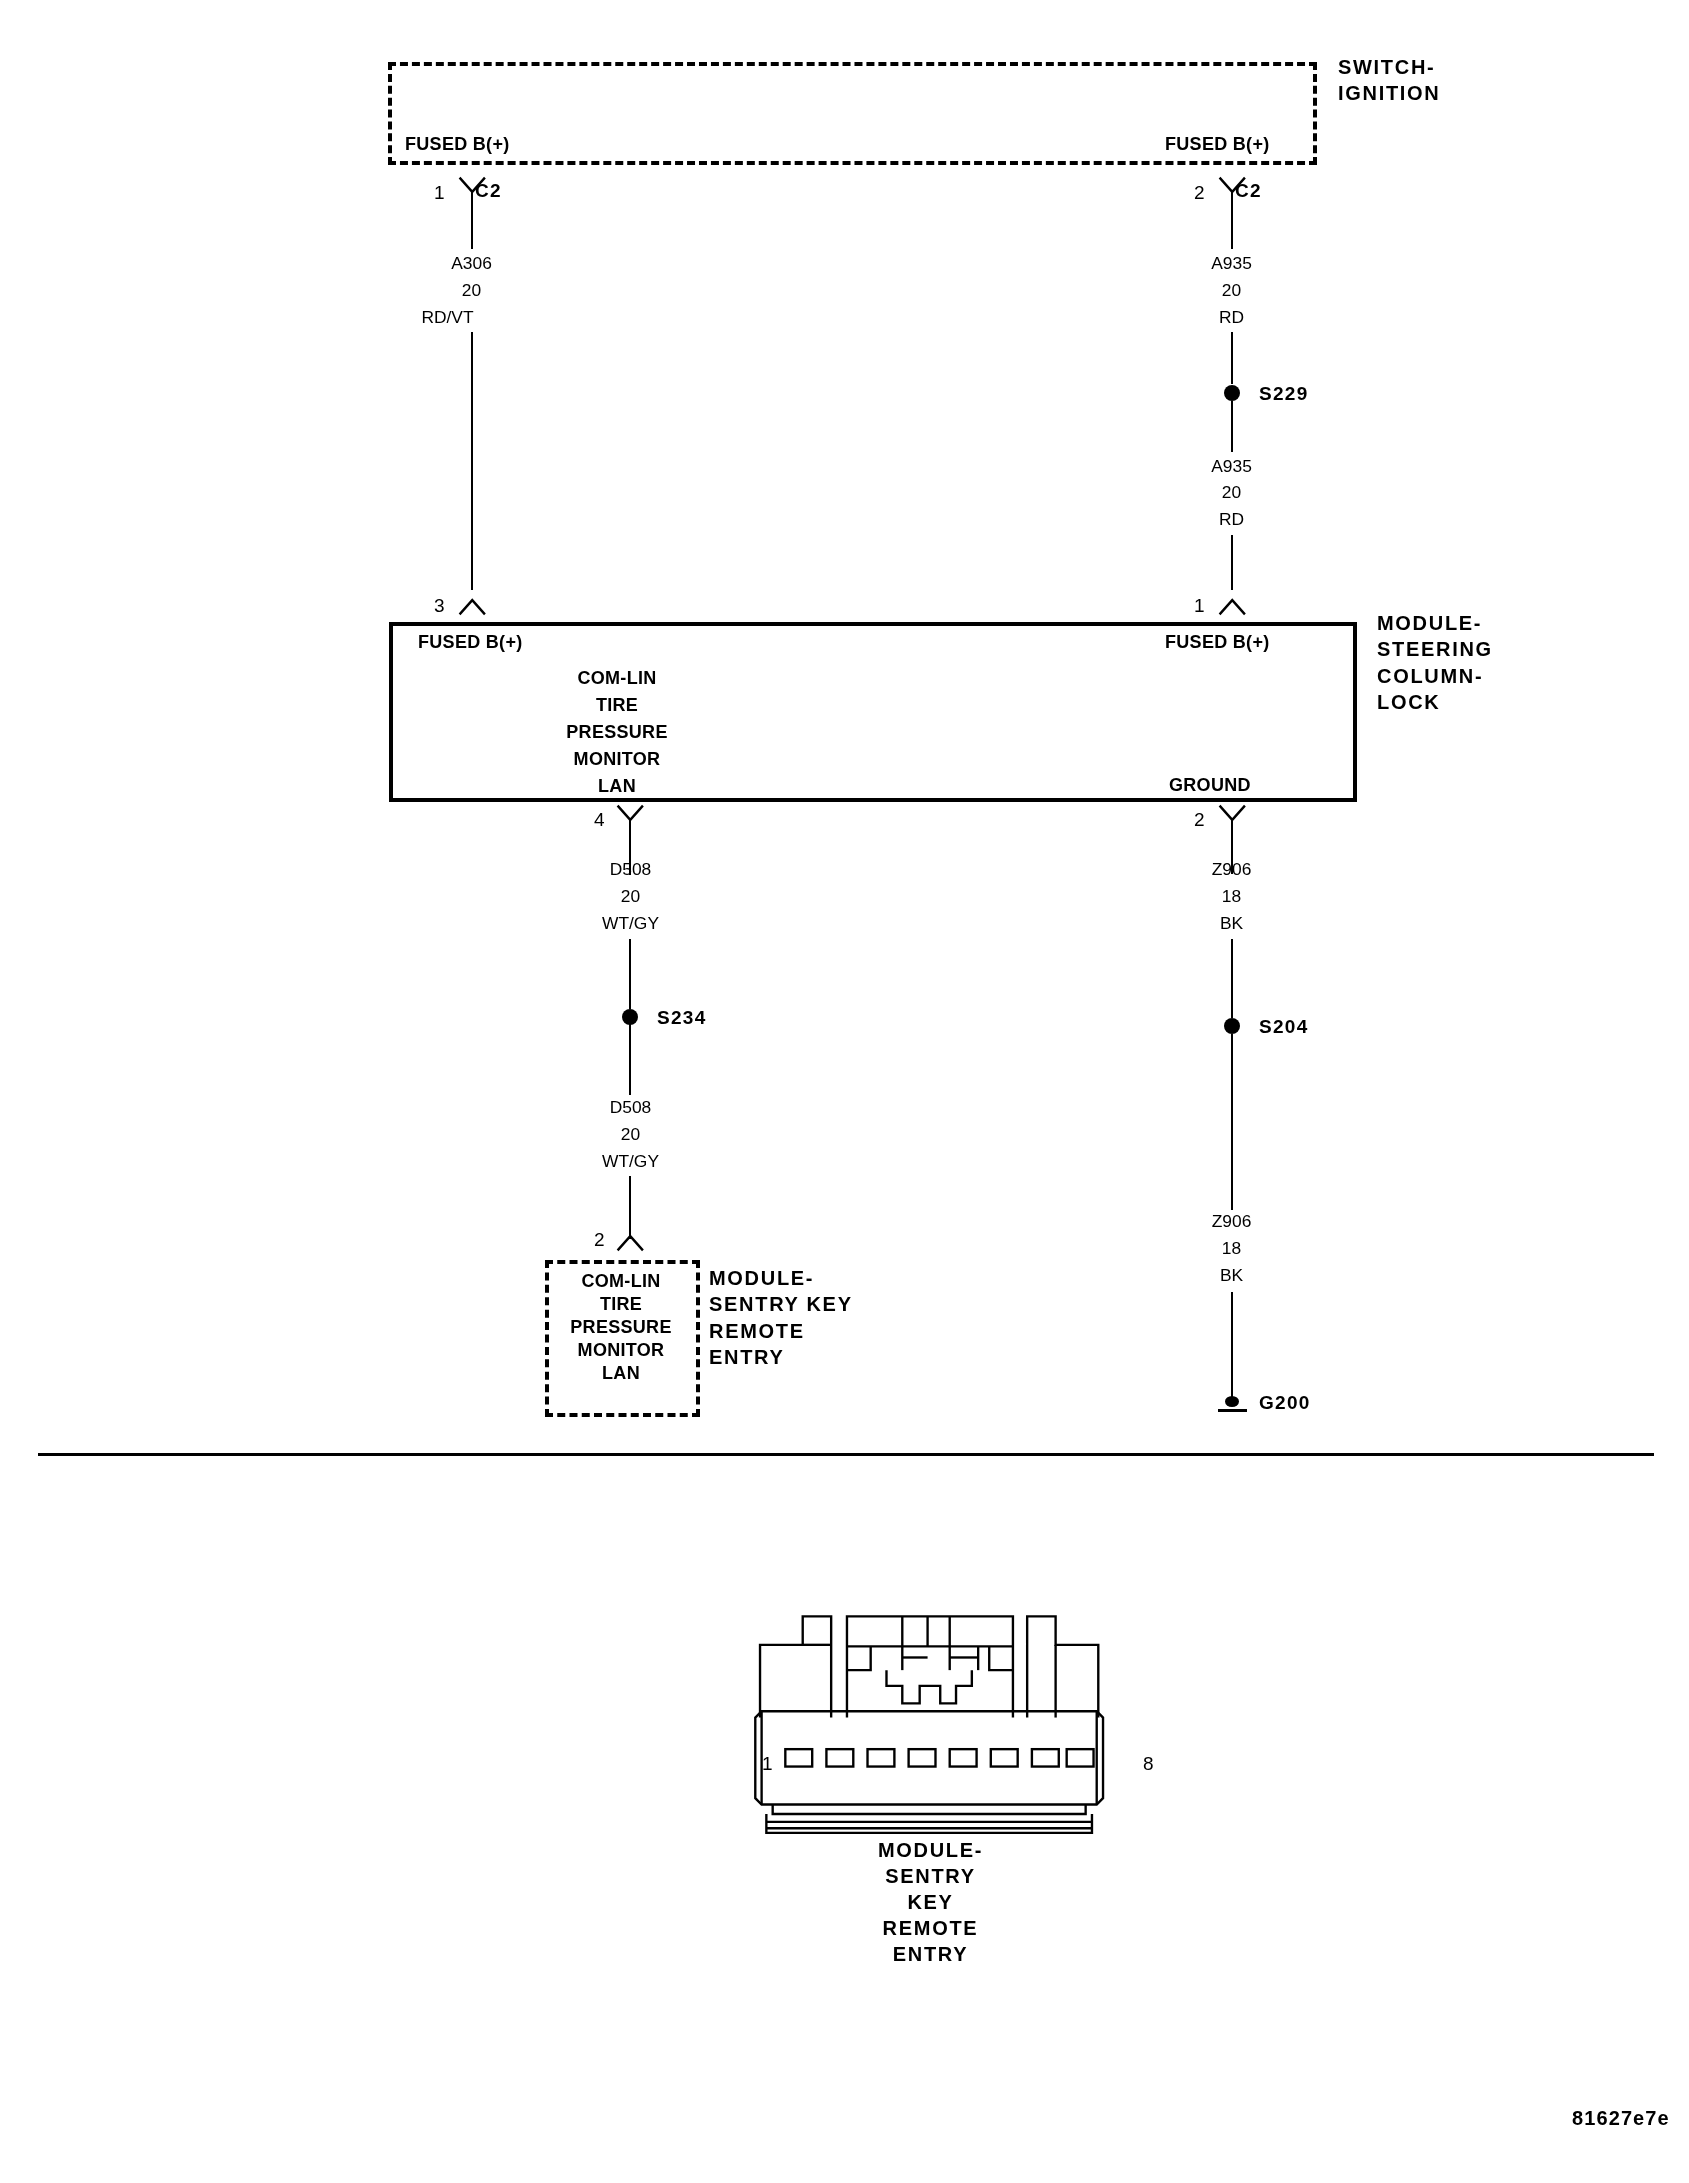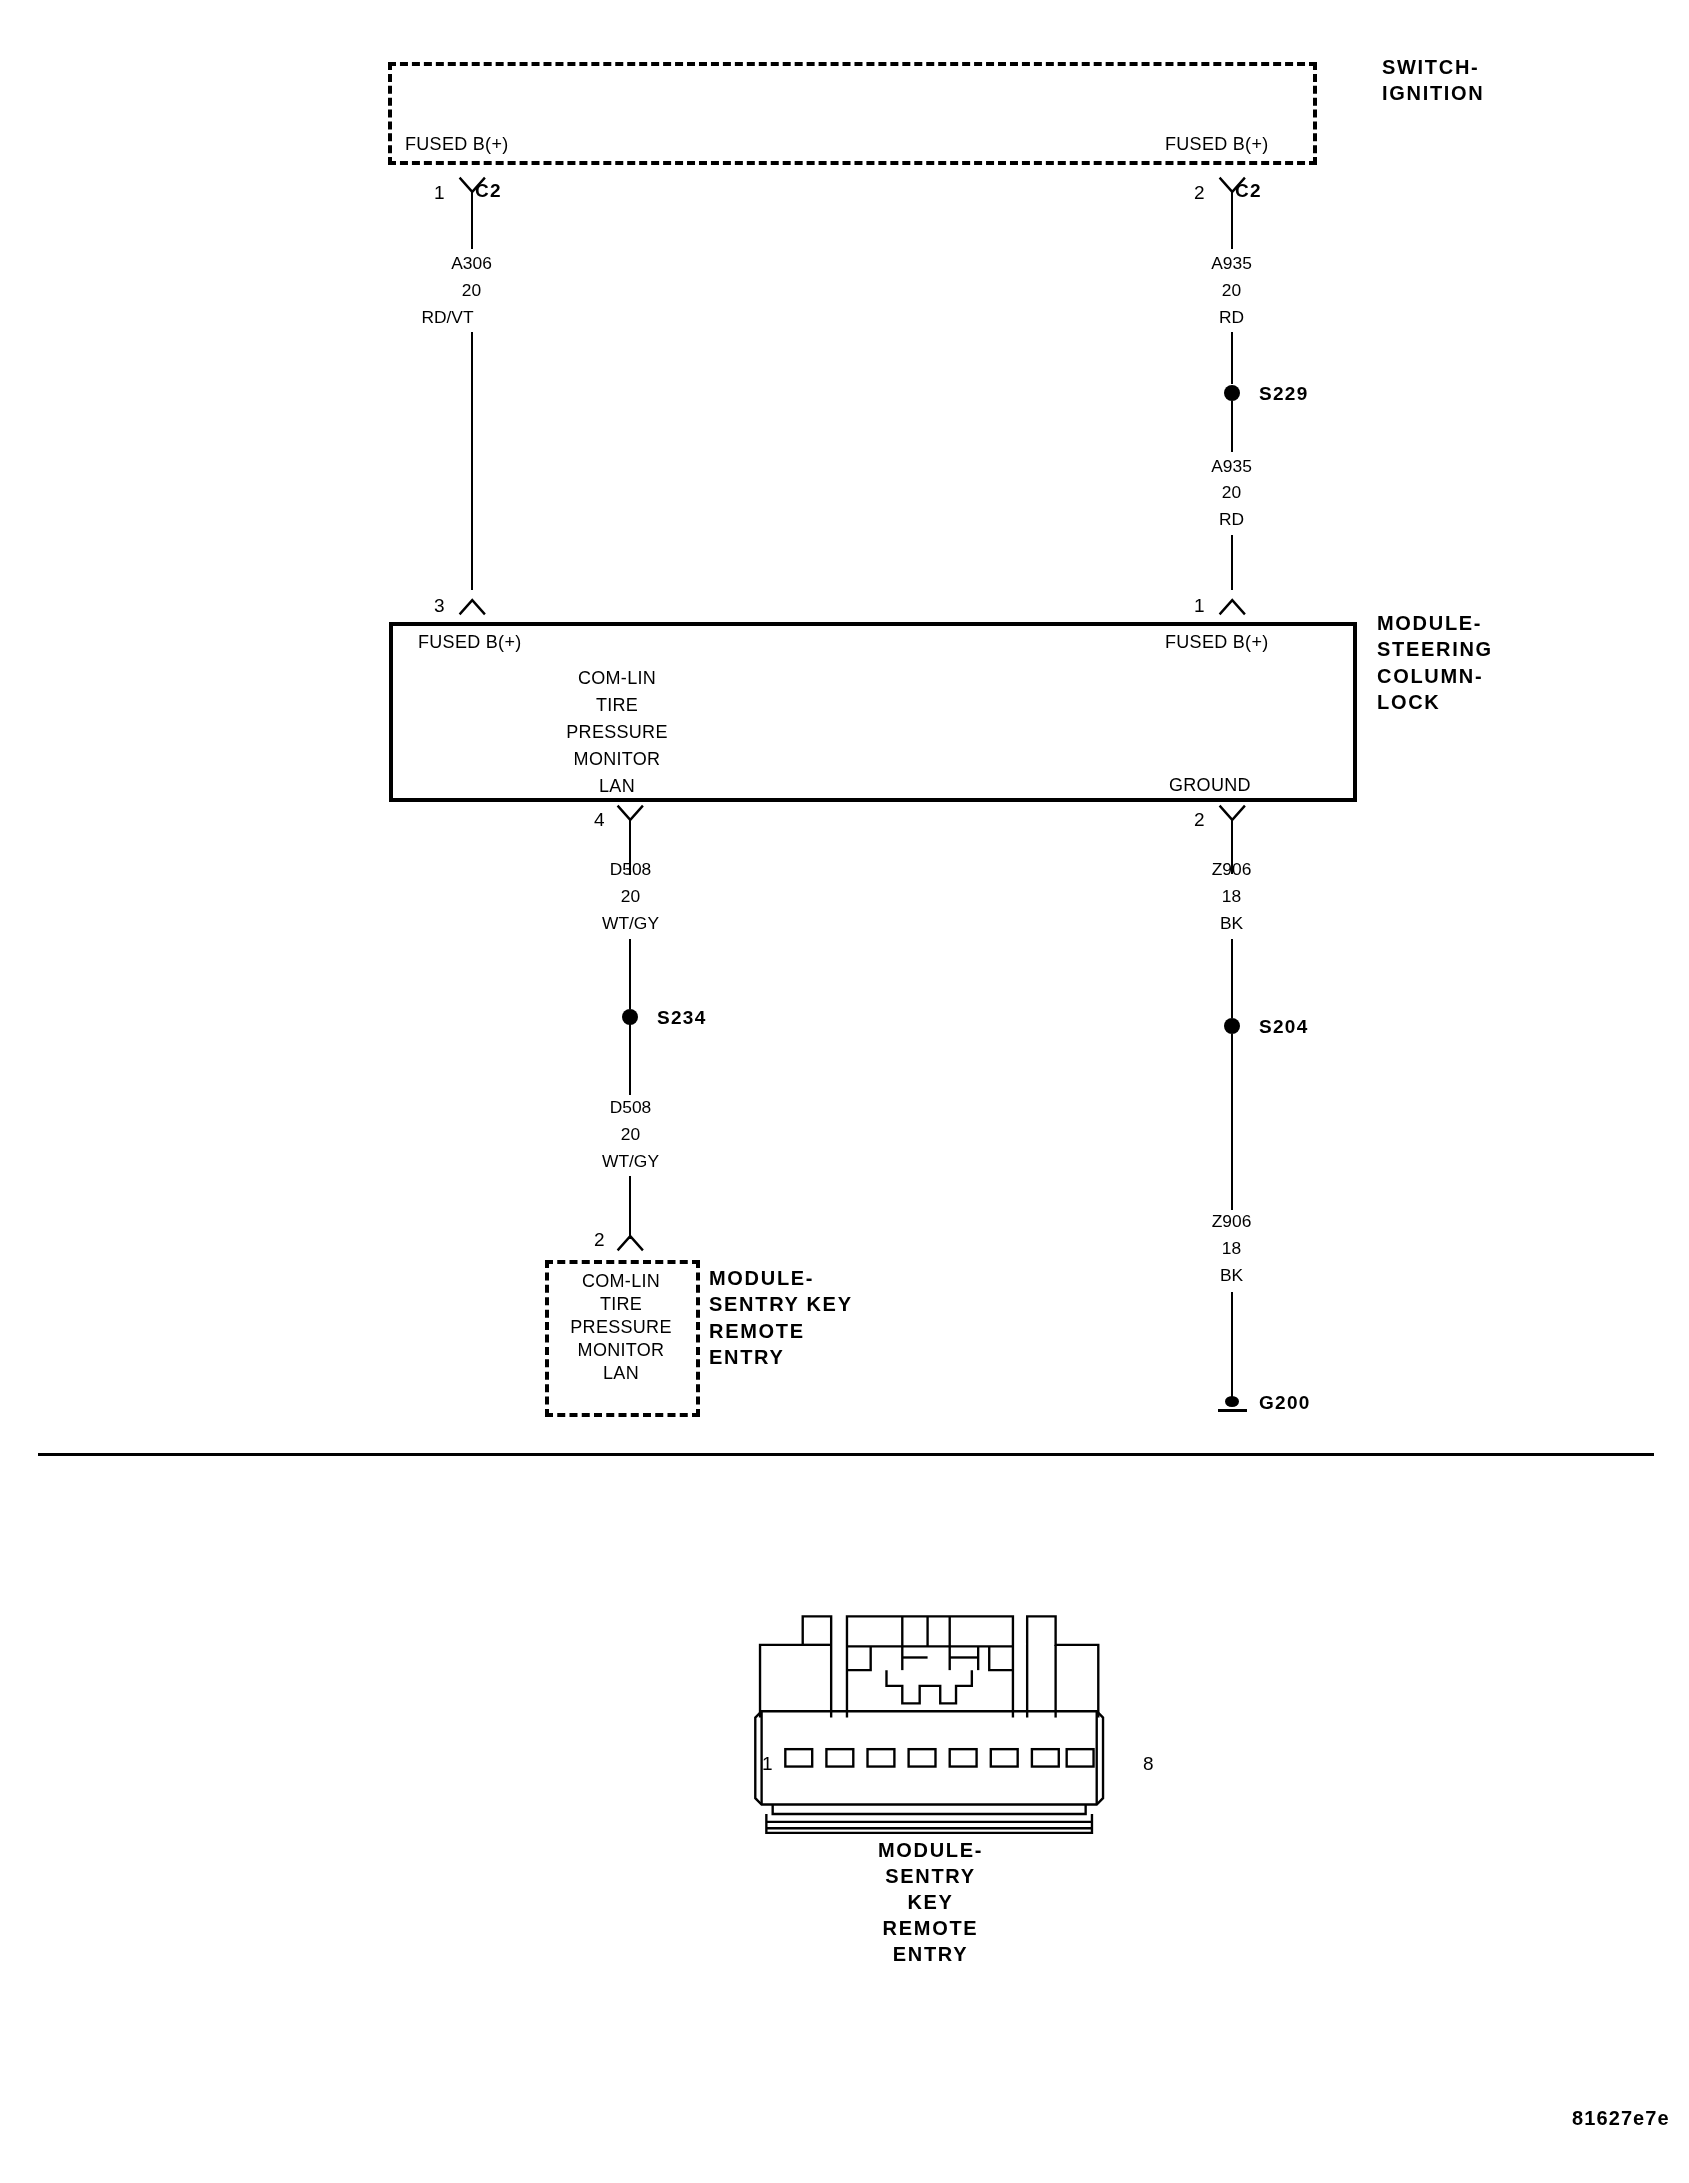--- a/index.html
+++ b/index.html
@@ -20,20 +20,21 @@
   }
   .abs { position: absolute; }
 
   
   .lbl {
     font-family: "Liberation Sans", sans-serif;
     font-size: 18px;
     letter-spacing: 0.3px;
     white-space: pre;
     line-height: 1.0;
+    font-weight: bold;
   }
   .lbl-sm {
     font-family: "Liberation Sans", sans-serif;
     font-size: 17.4px;
     white-space: pre;
     line-height: 1.0;
   }
   .pinnum {
     font-family: "Liberation Sans", sans-serif;
     font-size: 19px;
@@ -96,21 +97,21 @@
 <body>
 
 <div id="sheet">
 
   <div class="abs dashbox" style="left:388px; top:62px; width:929px; height:103px;"></div>
 
   <div class="abs lbl" style="left:405px; top:135px;">FUSED B(+)</div>
 
   <div class="abs lbl" style="left:1165px; top:135px;">FUSED B(+)</div>
 
-  <div class="abs bold" style="left:1338px; top:54px;margin-left:44px;">SWITCH-
+  <div class="abs bold" style="left:1338px; top:54px;">SWITCH-
 IGNITION</div>
 
   <div class="abs pinnum" style="left:434px; top:182px;">1</div>
   <div class="abs" style="left:458px; top:176px;">
     <svg width="28.5" height="27" viewBox="0 0 36 34">
       <path d="M2,2 L18,20 L34,2" stroke="#000" stroke-width="3" fill="none"></path>
     </svg>
   </div>
   <div class="abs bold-small" style="left:475px; top:180px;">C2</div>
 

